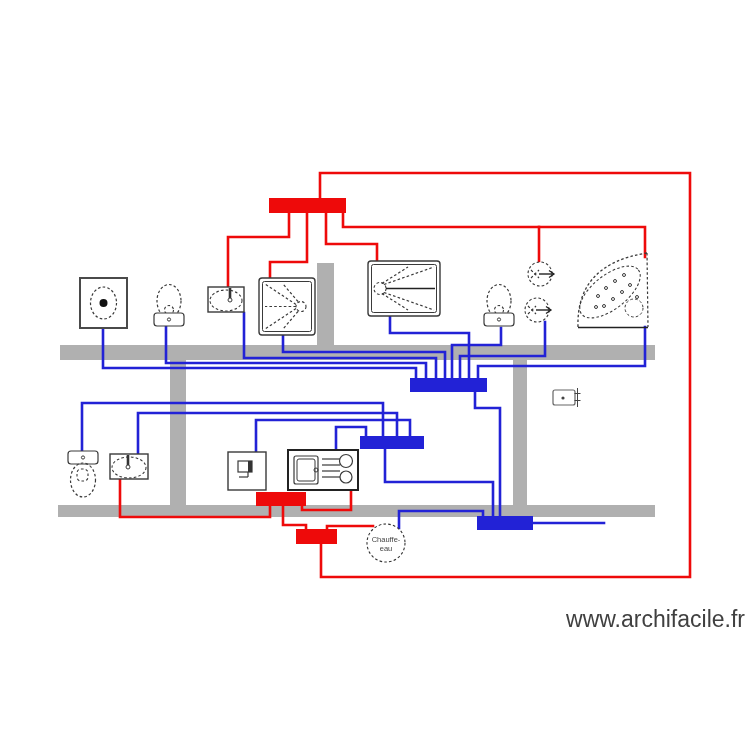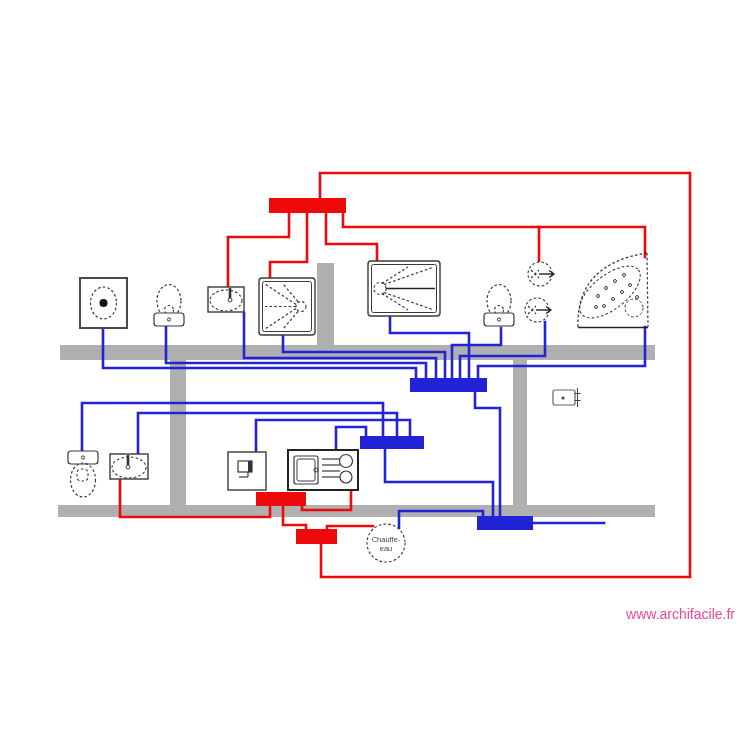--- a/index.html
+++ b/index.html
@@ -1,19 +1,19 @@
 <!DOCTYPE html>
 <html><head>
 <meta charset="utf-8">
 <style>
   html,body{margin:0;padding:0;background:#ffffff;}
   #stage{position:relative;width:750px;height:673px;background:#ffffff;overflow:hidden;
          font-family:"Liberation Sans", sans-serif;}
   #plan-svg{position:absolute;left:0;top:0;}
-  #watermark{position:absolute;right:15px;top:606px;font-size:14px;color:#ec4899;
+  #watermark{position:absolute;right:5px;top:606px;font-size:23px;color:#404040;
              font-family:"Liberation Sans", sans-serif;}
 </style>
 </head>
 <body>
 
 <div id="stage">
   <svg id="plan-svg" width="750" height="750" viewBox="0 0 750 750">
       <g>
         <rect x="60" y="345" width="595" height="15" fill="#b0b0b0"></rect>
         <rect x="317" y="263" width="17" height="82" fill="#b0b0b0"></rect>

